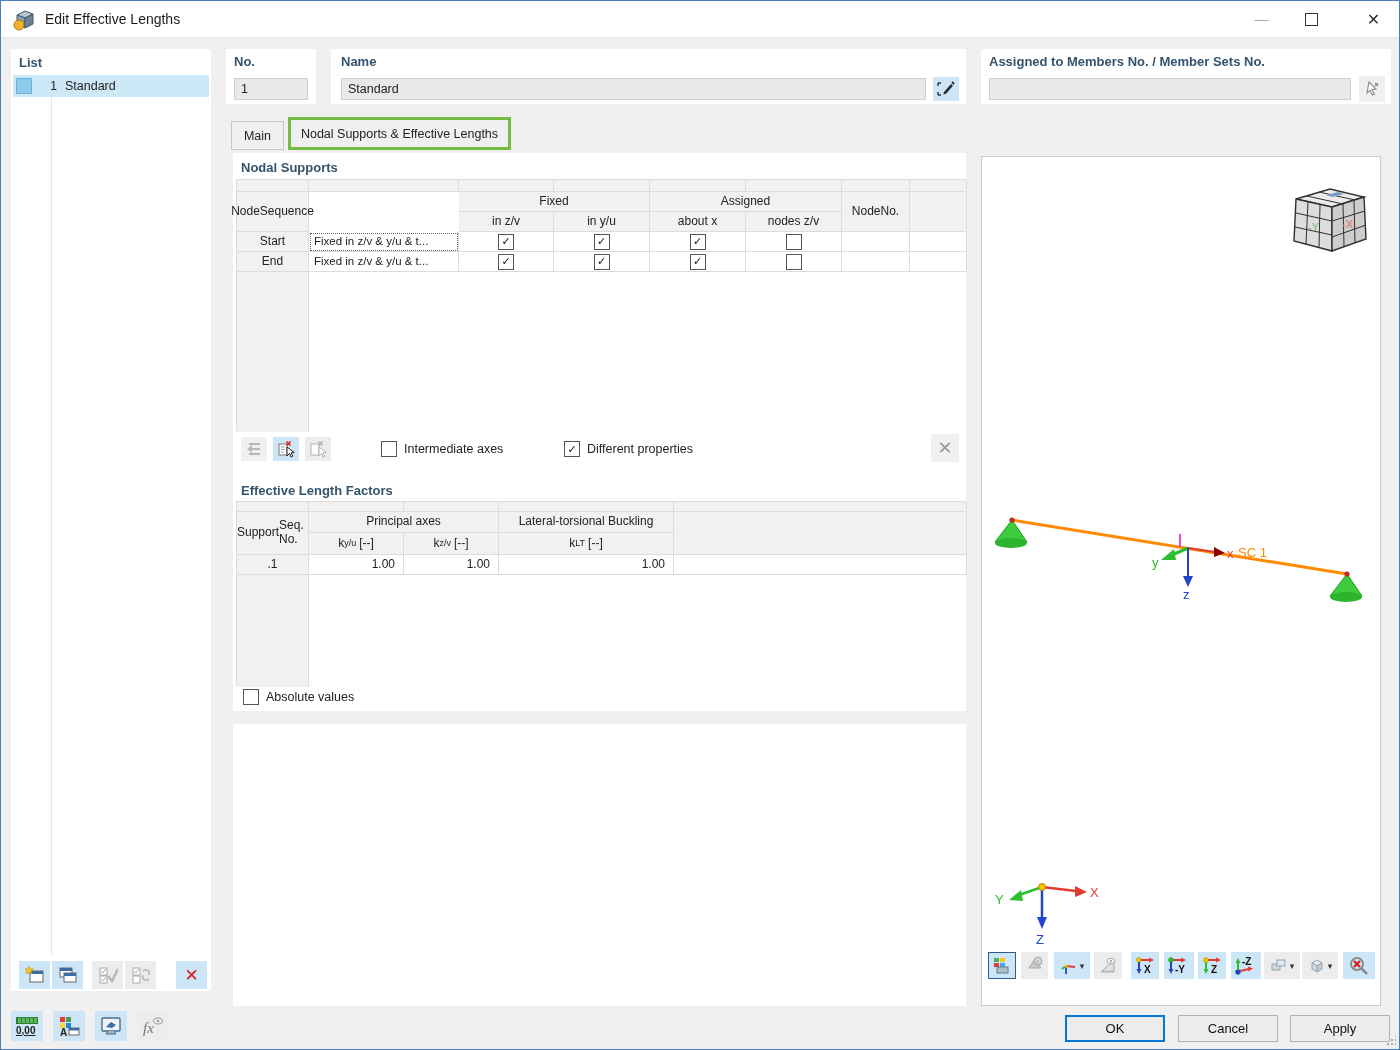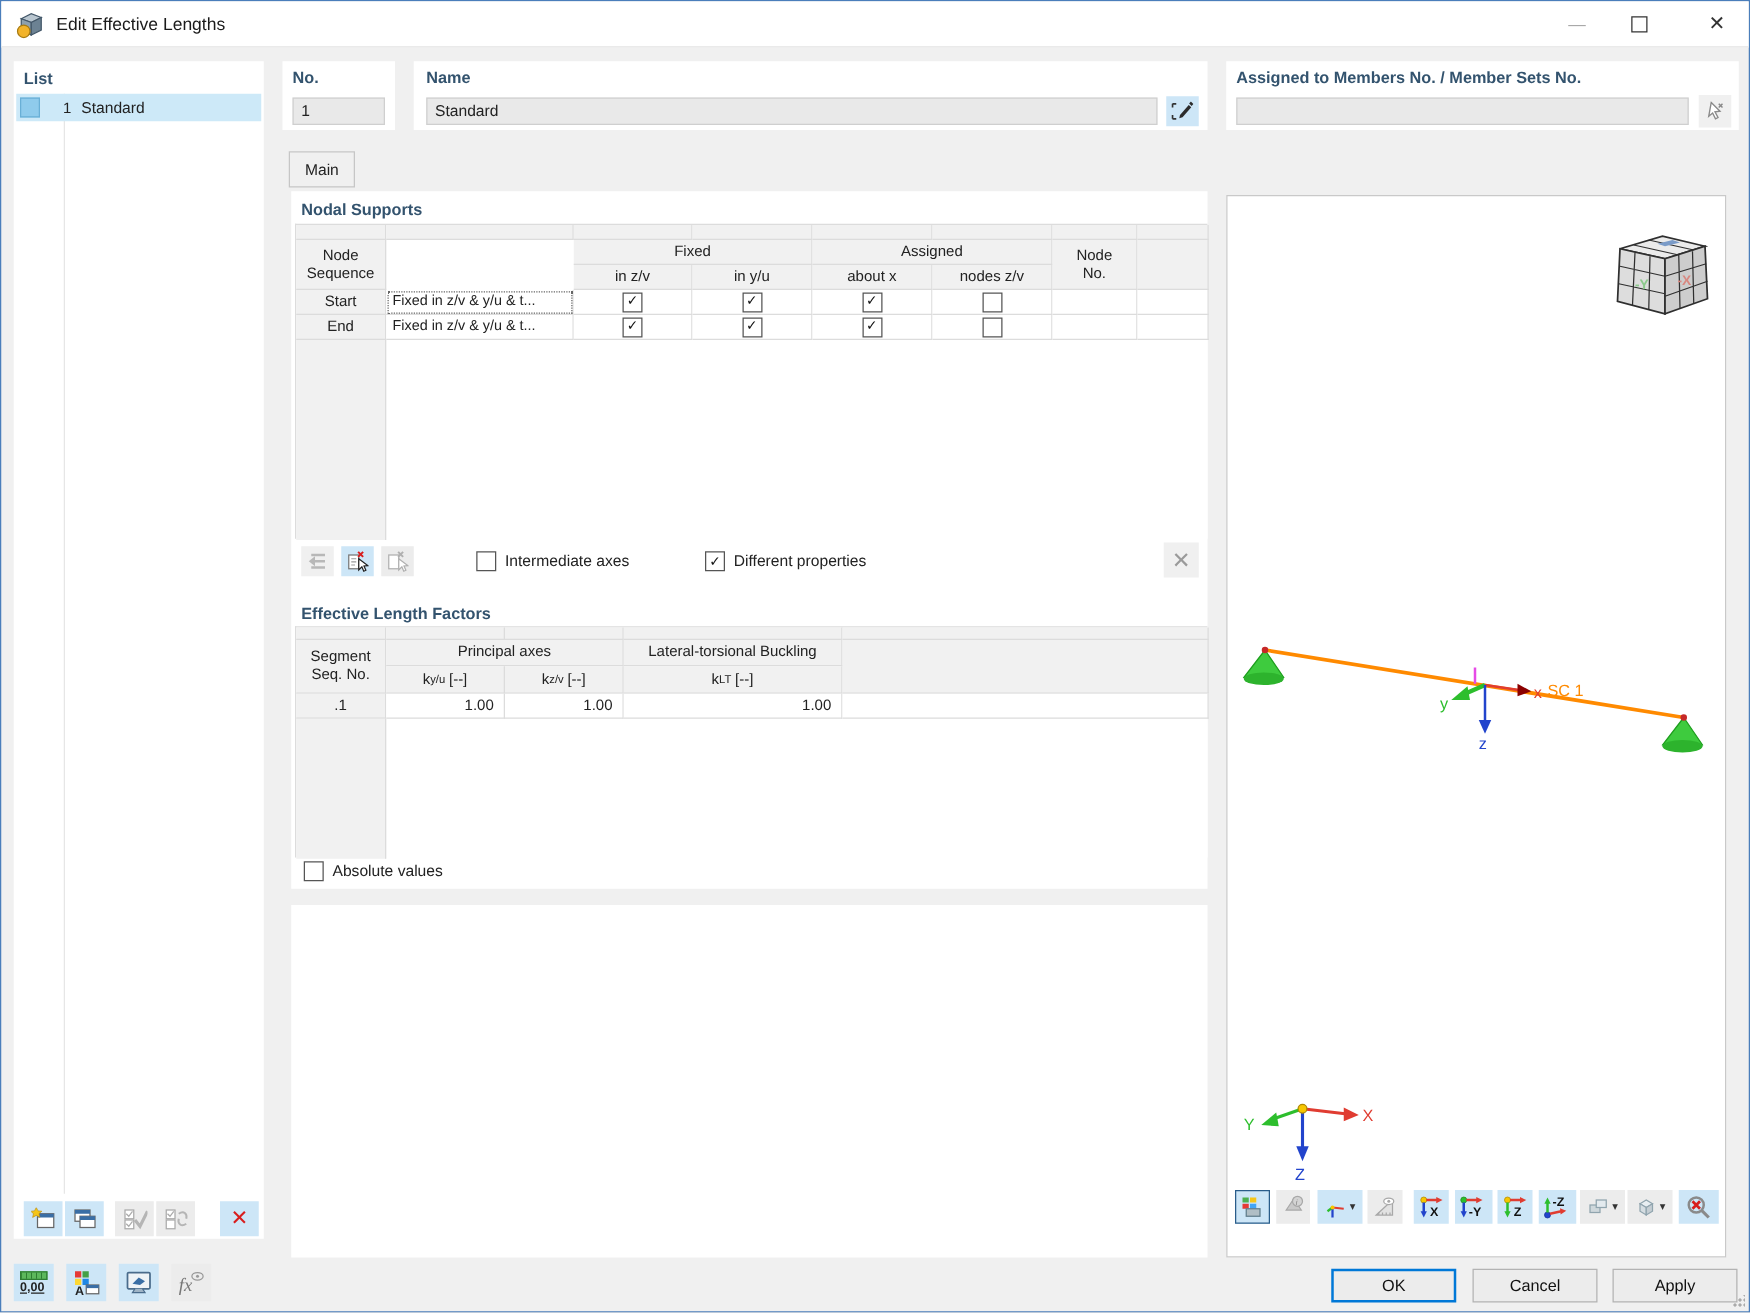--- a/index.html
+++ b/index.html
@@ -22,21 +22,21 @@
   .tab{background:#f0f0f0;display:flex;align-items:center;justify-content:center;font-size:12.5px;}
   .tab.inactive{border:1px solid #c6c6c6;}
   .tab.active{border:3px solid #76BC43;z-index:2;}
   
   .tbl{border-left:1px solid #dcdcdc;border-top:1px solid #dcdcdc;background:#fff;}
   .c{position:absolute;box-sizing:border-box;border-right:1px solid #dcdcdc;border-bottom:1px solid #dcdcdc;
      display:flex;align-items:center;justify-content:center;background:#fff;font-size:12px;line-height:1.15;}
   .c.h{background:#f1f1f1;color:#222;}
   .c.left{justify-content:flex-start;padding-left:5px;text-align:right;}
   .c.right{justify-content:flex-end;padding-right:8px;}
-  .c.center2{flex-direction:column;}
+  .c.center2{flex-direction:row;}
   .cb{width:14px;height:14px;border:1px solid #555;background:#fff;display:inline-flex;
       align-items:center;justify-content:center;font-size:11px;color:#111;flex:none;}
   .cb.checked::after{content:"✓";font-weight:bold;}
   .cklabel{font-size:12.5px;color:#222;margin-left:7px;}
   sub{font-size:9px;}
   
   .btn{background:#ececec;border:1px solid #b3b3b3;display:flex;align-items:center;justify-content:center;font-size:13px;color:#111;}
   .btn.default{border:2px solid #0078D7;}
   .viewbtn{background:#cde6f7;display:flex;align-items:center;justify-content:center;}
   .viewbtn.sel{border:1px solid #2A5D8A;}
@@ -140,20 +140,23 @@
       <svg width="16" height="16" viewBox="0 0 16 16">
         <path d="M5 1l7 7-4 .5 2.4 4.5-2 1-2.3-4.6L3 12z" fill="#fff" stroke="#8a8a8a" stroke-width="1.1"></path>
         <path d="M11 2l3 3M14 2l-3 3" stroke="#8a8a8a" stroke-width="1.2"></path>
       </svg>
     </div>
   </div>
 
   <div class="abs tab inactive" style="left:230px;top:120px;width:53px;height:29px">
     <span>Main</span>
   </div>
+  <div class="abs tab active" style="left:287px;top:116px;width:223px;height:33px">
+    <span>Nodal Supports &amp; Effective Lengths</span>
+  </div>
 
   <div class="abs panel" style="left:232px;top:152px;width:733px;height:558px">
     <div class="abs blue-label" style="left:8px;top:7px">Nodal Supports</div>
 
     <div class="abs tbl" style="left:3px;top:26px;width:730px;height:252px">
 
       <div class="c h" style="left:0;top:0;width:72px;height:12px"></div>
       <div class="c h" style="left:72px;top:0;width:150px;height:12px"></div>
       <div class="c h" style="left:222px;top:0;width:95px;height:12px"></div>
       <div class="c h" style="left:317px;top:0;width:96px;height:12px"></div>
@@ -264,21 +267,21 @@
     <div class="abs blue-label" style="left:8px;top:330px">Effective Length Factors</div>
     <div class="abs tbl" style="left:3px;top:348px;width:730px;height:185px">
 
       <div class="c h" style="left:0;top:0;width:72px;height:10px"></div>
       <div class="c h" style="left:72px;top:0;width:95px;height:10px"></div>
       <div class="c h" style="left:167px;top:0;width:95px;height:10px"></div>
       <div class="c h" style="left:262px;top:0;width:175px;height:10px"></div>
       <div class="c h" style="left:437px;top:0;width:293px;height:10px"></div>
 
       <div class="c h center2" style="left:0;top:10px;width:72px;height:43px">
-        <span>Segment</span>
+        <span>Support</span>
           <span>Seq. No.</span>
       </div>
       <div class="c h" style="left:72px;top:10px;width:190px;height:21px">
         <span>Principal axes</span>
       </div>
       <div class="c h" style="left:72px;top:31px;width:95px;height:22px">
         <span>k</span>
           <sub>y/u</sub>
           <span style="margin-left:3px">[--]</span>
       </div>

